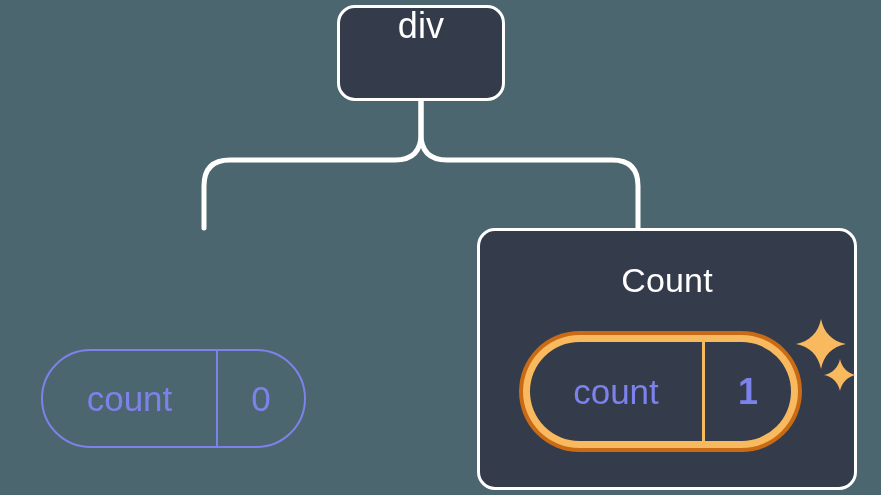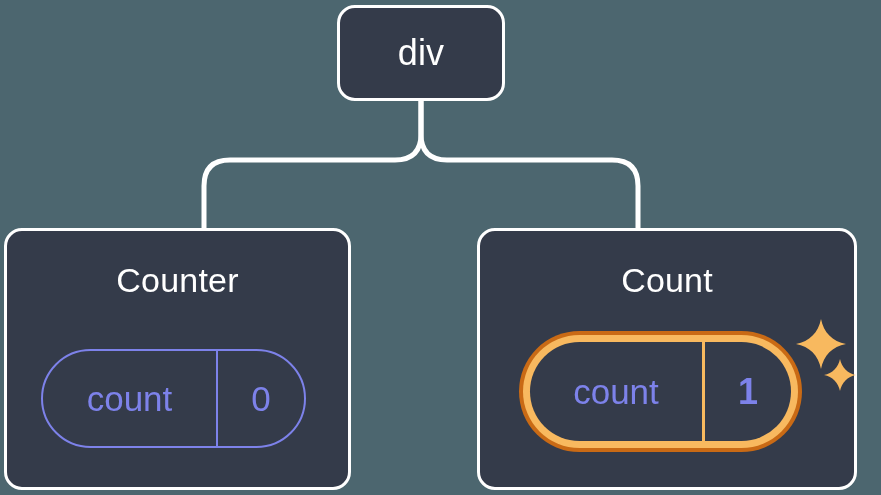--- a/index.html
+++ b/index.html
@@ -39,21 +39,21 @@
     border-radius: 18px;
     display: flex;
     flex-direction: column;
     align-items: center;
   }
   .node.root {
     left: 337px;
     top: 5px;
     width: 168px;
     height: 96px;
-    justify-content: center;
+    justify-content: flex-start;
   }
   .node.child-left {
     left: 4px;
     top: 228px;
     width: 347px;
     height: 262px;
     padding-top: 32px;
   }
   .node.child-right {
     left: 477px;
@@ -196,23 +196,20 @@
 
   <svg id="connectors" viewBox="0 0 881 495">
     <path d="M 421 100 L 421 134 Q 421 160 447 160 L 612 160 Q 638 160 638 186 L 638 228" fill="none" stroke="#ffffff" stroke-width="5" stroke-linecap="round"></path>
     <path d="M 421 100 L 421 134 Q 421 160 395 160 L 230 160 Q 204 160 204 186 L 204 228" fill="none" stroke="#ffffff" stroke-width="5" stroke-linecap="round"></path>
   </svg>
 
   <div class="node root">
     <div class="node-title">div</div>
   </div>
 
-  <div class="node child-left">
-    <div class="node-title">Counter</div>
-  </div>
 
   <div class="pill-wrap left-pill">
     <div class="pill">
       <div class="pill-key">count</div>
       <div class="pill-sep"></div>
       <div class="pill-val">0</div>
     </div>
   </div>
 
   <div class="node child-right">

